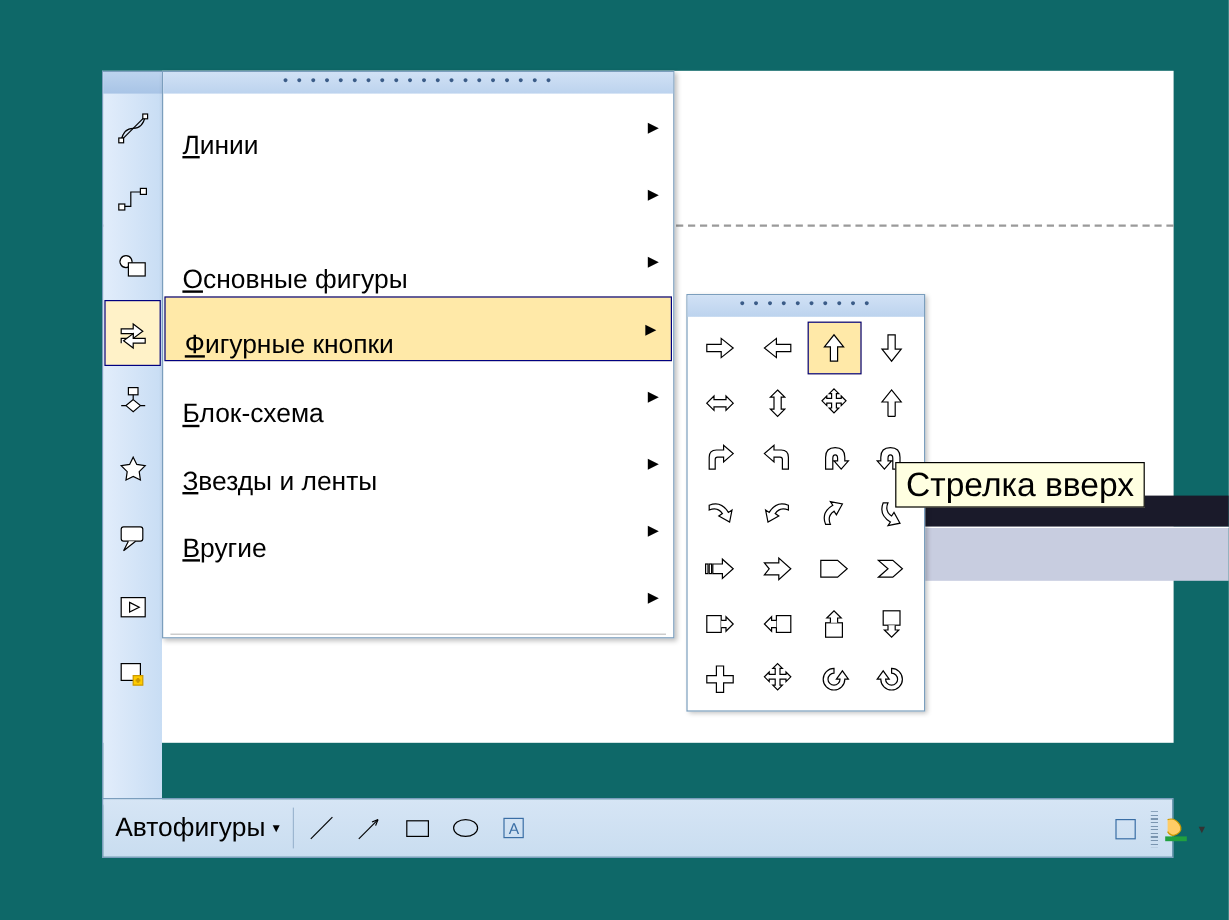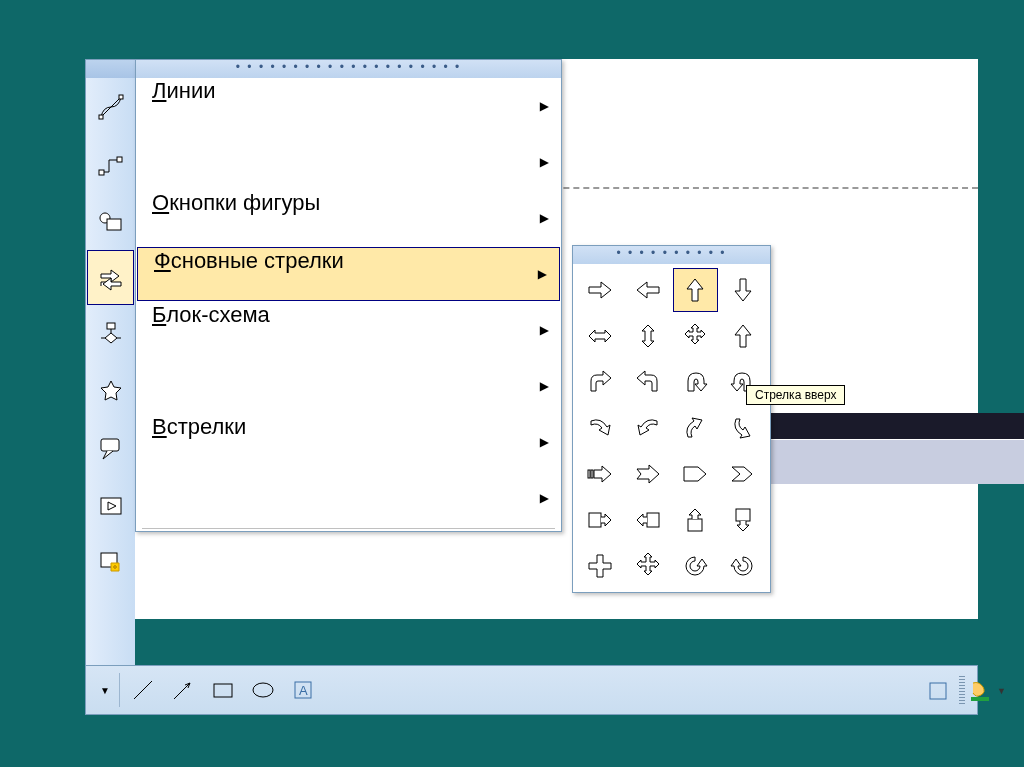--- a/index.html
+++ b/index.html
@@ -148,21 +148,21 @@
     background: linear-gradient(#d1e1f5, #bcd3ee);
     text-align: center;
     color: #3b5c88;
     font-size: 12px;
     letter-spacing: 2px;
     line-height: 14px;
   }
   .menu-item {
     height: 56px;
     display: flex;
-    align-items: flex-start;
+    align-items: flex-end;
     padding: 0 16px;
     font-size: 22px;
     position: relative;
     color: #000;
   }
   .menu-item.hovered {
     background: #ffe9a8;
     border: 1px solid #000080;
     margin: 1px;
     height: 52px;
@@ -219,21 +219,21 @@
   }
 
   
   .tooltip {
     position: absolute;
     left: 746px;
     top: 385px;
     background: #ffffe1;
     border: 1px solid #000;
     padding: 2px 8px;
-    font-size: 12px;
+    font-size: 28px;
     white-space: nowrap;
   }
 
   svg { display: block; }
 </style>
 </head>
 <body>
 
 <div class="page-area">
   <div class="dashed-line"></div>
@@ -309,36 +309,37 @@
   <div class="gripper">• • • • • • • • • • • • • • • • • • • •</div>
 
   <div class="menu-item">
     <span><span></span><span class="ul">Л</span><span>инии</span></span>
     <span class="arrow">▶</span>
   </div>
   <div class="menu-item">
     <span class="arrow">▶</span>
   </div>
   <div class="menu-item">
-    <span><span></span><span class="ul">О</span><span>кнопки фигуры</span></span>
+    <span><span></span><span class="ul">О</span><span>сновные фигуры</span></span>
     <span class="arrow">▶</span>
   </div>
   <div class="menu-item hovered">
-    <span><span></span><span class="ul">Ф</span><span>сновные стрелки</span></span>
+    <span><span></span><span class="ul">Ф</span><span>игурные кнопки</span></span>
     <span class="arrow">▶</span>
   </div>
   <div class="menu-item">
     <span><span></span><span class="ul">Б</span><span>лок-схема</span></span>
     <span class="arrow">▶</span>
   </div>
   <div class="menu-item">
-    <span class="arrow">▶</span>
-  </div>
-  <div class="menu-item">
-    <span><span></span><span class="ul">В</span><span>стрелки</span></span>
+    <span><span></span><span class="ul">З</span><span>везды и ленты</span></span>
+    <span class="arrow">▶</span>
+  </div>
+  <div class="menu-item">
+    <span><span></span><span class="ul">В</span><span>ругие</span></span>
     <span class="arrow">▶</span>
   </div>
   <div class="menu-item">
     <span class="arrow">▶</span>
   </div>
   <div class="menu-sep"></div>
 </div>
 
 <div class="submenu">
   <div class="gripper">• • • • • • • • • •</div>
@@ -496,20 +497,21 @@
           <path d="M15 6 a9 9 0 1 1 -9 9 h-3 l5 -7 5 7 h-3 a5 5 0 1 0 5 -5 z" fill="#fff" stroke="#000"></path>
         </svg>
       </div>
   </div>
 </div>
 
 <div class="tooltip">Стрелка вверх</div>
 
 <div class="bottom-toolbar">
   <div class="autofigures-btn">
+    <span>Автофигуры</span>
     <span class="caret">▼</span>
   </div>
   <div class="tool-sep"></div>
   <div class="tool-item">
       <svg width="26" height="26">
         <line x1="4" y1="22" x2="22" y2="4" stroke="#000"></line>
       </svg>
     </div>
   <div class="tool-item">
       <svg width="26" height="26">

